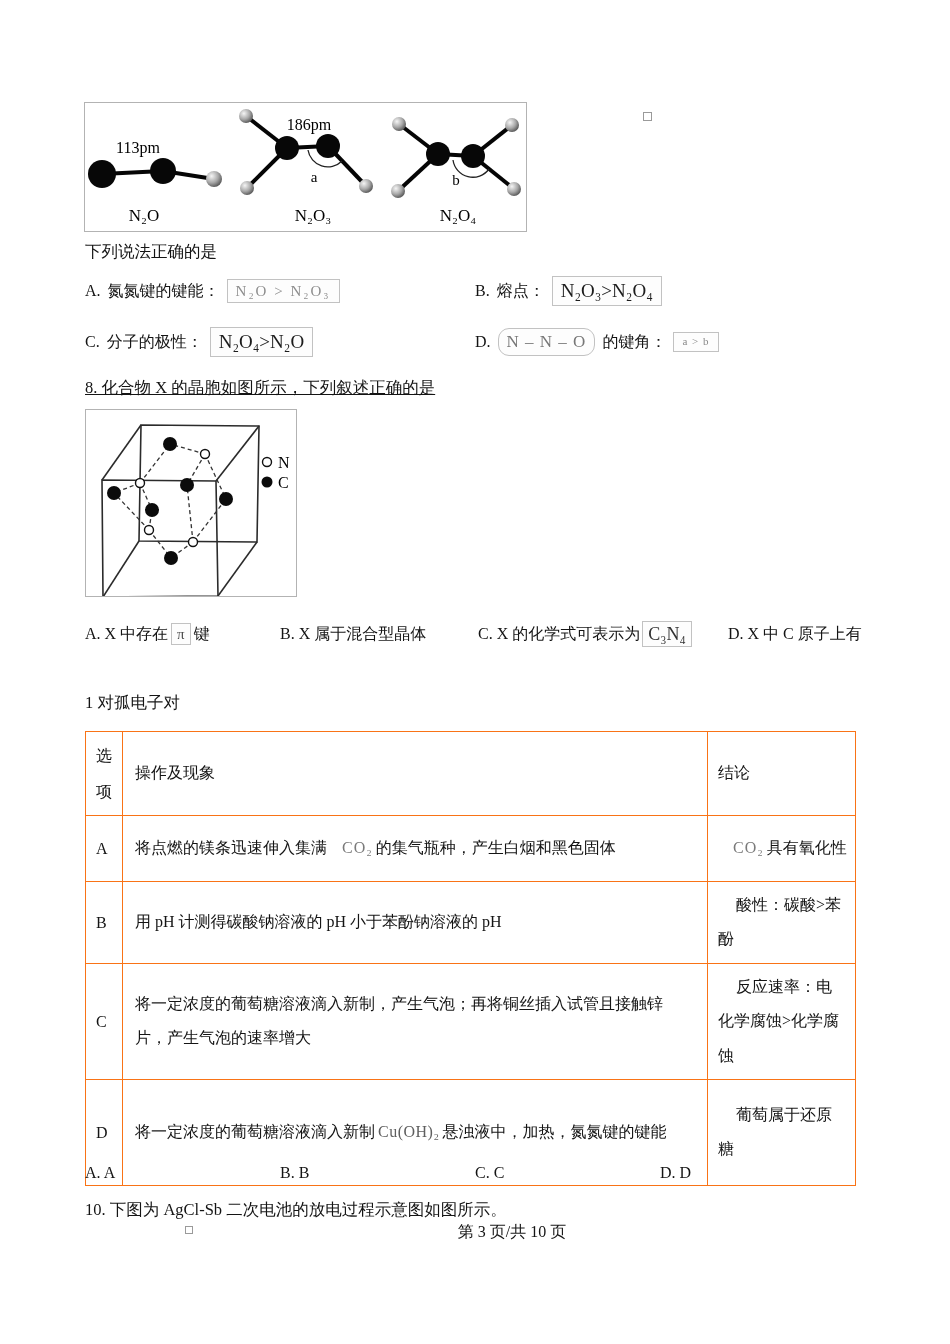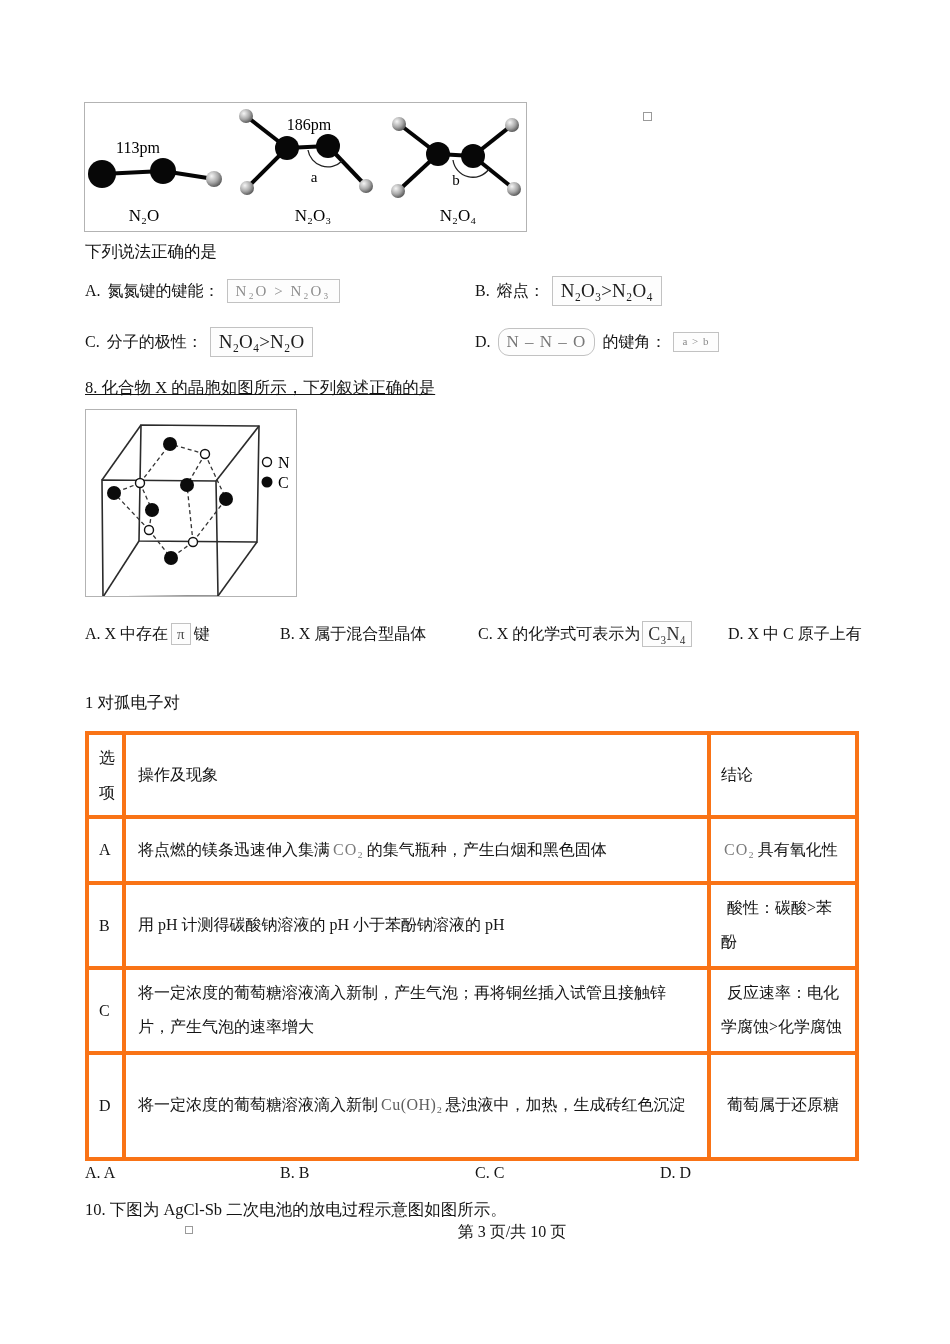--- a/index.html
+++ b/index.html
@@ -18,27 +18,27 @@
   .fbox {
     display:inline-block; border:1px solid #c2c2c2; padding:2px 8px;
     background:#fdfdfd; line-height:1.25; vertical-align:middle;
   }
   .fdark  { color:#1c1c1c; font-size:19px; }
   .fgray  { color:#8d8d8d; font-size:15px; letter-spacing:2px; }
   .fgray2 { color:#777777; font-size:17px; letter-spacing:1px; }
   .fsmall { color:#8a8a8a; font-size:11px; letter-spacing:1px; }
   .fpi    { color:#4d4d4d; font-size:15px; padding:1px 5px; }
   .fcn    { color:#333333; font-size:18px; padding:1px 5px; }
-  .tformula { color:#7a7a7a; letter-spacing:1px; padding:0 3px; }
+  .tformula { color:#7a7a7a; letter-spacing:1px; padding:0 3px;margin-left:12px; }
   .tformula2 { color:#5f5f5f; letter-spacing:0.5px; padding:0 3px; }
   table.qtable {
     border-collapse:collapse; table-layout:fixed; width:770px;
     font-size:16px; color:#141414;
   }
-  table.qtable td { border:4px solid #f97316; vertical-align:middle; }
+  table.qtable td { border:1px solid #f97316; vertical-align:middle; }
   td.c-id  { padding-left:10px; line-height:2.2; }
   td.c-op  { padding:6px 14px 6px 12px; line-height:2.15; }
   td.c-cl  { padding:6px 8px 6px 10px; line-height:2.15; }
   .sq { border:1px solid #9a9a9a; background:#fff; }
   .footer { width:950px; text-align:center; font-size:16px; }
   svg text { font-family:"Liberation Serif","DejaVu Serif",serif; }
 </style>
 </head>
 <body>
 
@@ -229,21 +229,21 @@
       <td class="c-op">
         <span>将一定浓度的葡萄糖溶液滴入新制，产生气泡；再将铜丝插入试管且接触锌片，产生气泡的速率增大</span><span class="tformula"></span><span></span>
       </td>
       <td class="c-cl">
         <span class="tformula"></span><span>反应速率：电化学腐蚀&gt;化学腐蚀</span>
       </td>
     </tr>
     <tr style="height:106px;">
       <td class="c-id">D</td>
       <td class="c-op">
-        <span>将一定浓度的葡萄糖溶液滴入新制</span><span class="tformula2">Cu(OH)₂</span><span>悬浊液中，加热，生成砖红色沉淀</span>
+        <span>将一定浓度的葡萄糖溶液滴入新制</span><span class="tformula2">Cu(OH)₂</span><span>悬浊液中，加热，氮氮键的键能</span>
       </td>
       <td class="c-cl">
         <span class="tformula"></span><span>葡萄属于还原糖</span>
       </td>
     </tr>
   </tbody>
     </table>
 
   <div class="abs" style="left:0; top:1164px; width:950px; height:24px;">
     <span class="abs" style="left:85px;">A. A</span>

